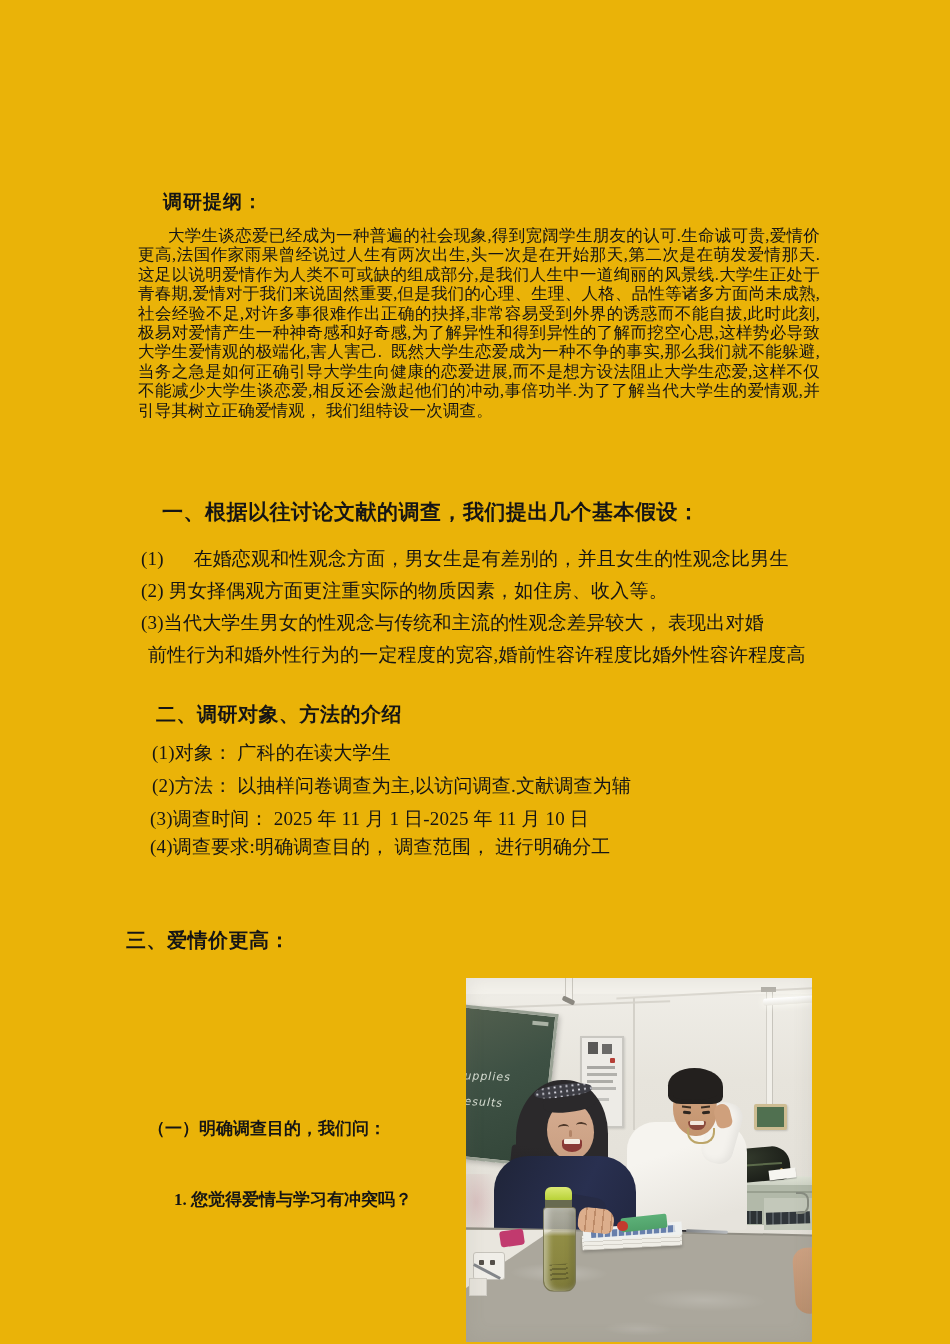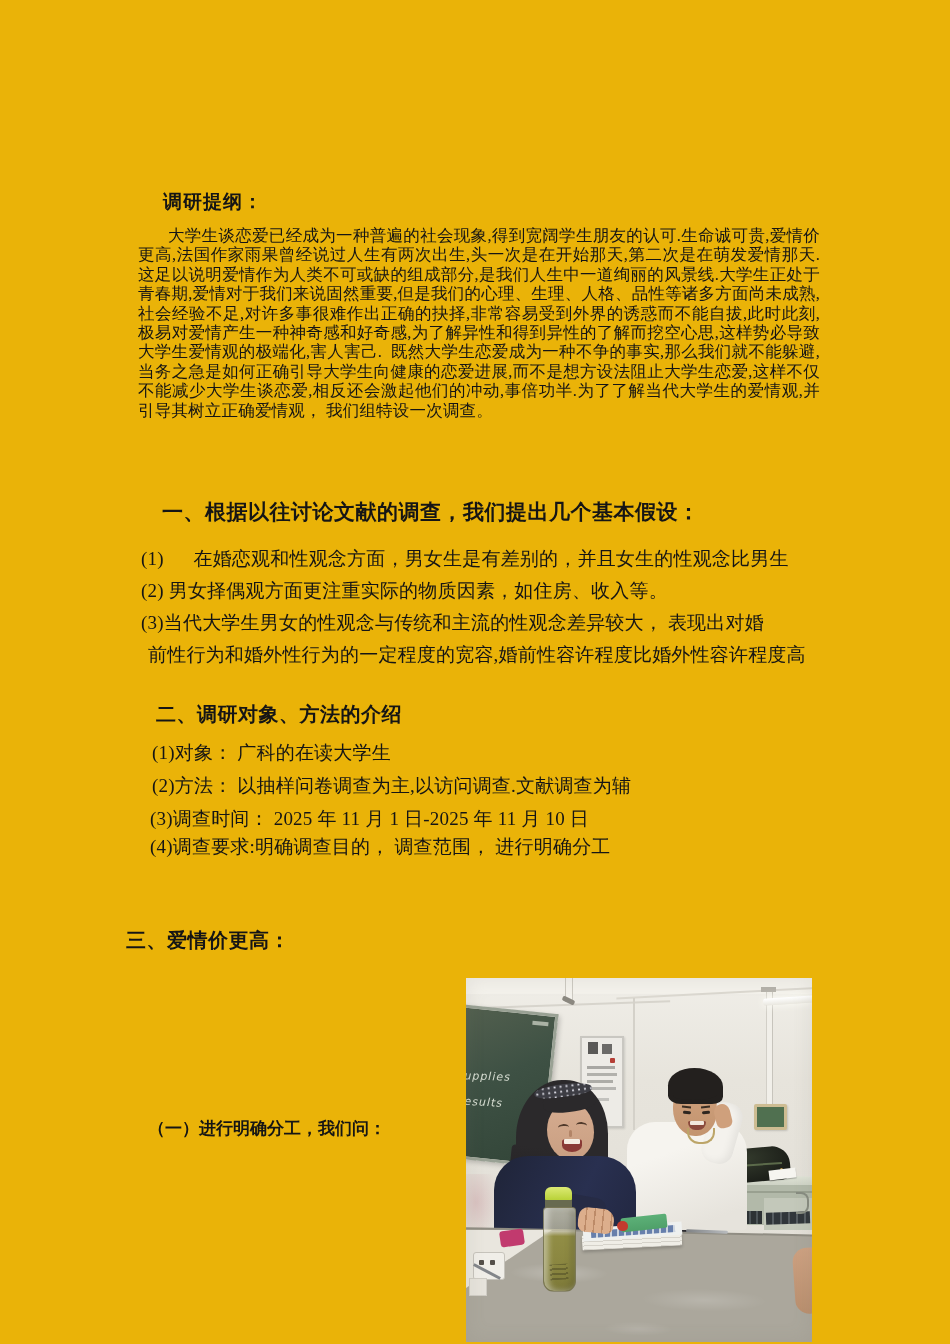--- a/index.html
+++ b/index.html
@@ -160,21 +160,22 @@
   <div class="abs li s1-i4">前性行为和婚外性行为的一定程度的宽容,婚前性容许程度比婚外性容许程度高</div>
 
   <div class="abs h-sec h-two">二、调研对象、方法的介绍</div>
   <div class="abs li s2-i1">(1)对象： 广科的在读大学生</div>
   <div class="abs li s2-i2">(2)方法： 以抽样问卷调查为主,以访问调查.文献调查为辅</div>
   <div class="abs li s2-i3">(3)调查时间： 2025 年 11 月 1 日-2025 年 11 月 10 日</div>
   <div class="abs li s2-i4">(4)调查要求:明确调查目的， 调查范围， 进行明确分工</div>
 
   <div class="abs h-sec h-three">三、爱情价更高：</div>
 
-  <div class="abs q-head">（一）进行明确分工，我们问：</div>
+  <div class="abs q-head">（一）明确调查目的，我们问：</div>
+  <div class="abs q-1">1. 您觉得爱情与学习有冲突吗？</div>
 
   <div class="abs photo">
     <div class="abs ceiling"></div>
     <div class="abs mold1"></div>
     <div class="abs mold2"></div>
     <div class="abs corner-line"></div>
     <div class="abs pipe-left"></div>
     <div class="abs pipe-elbow"></div>
 
     <div class="abs board">

